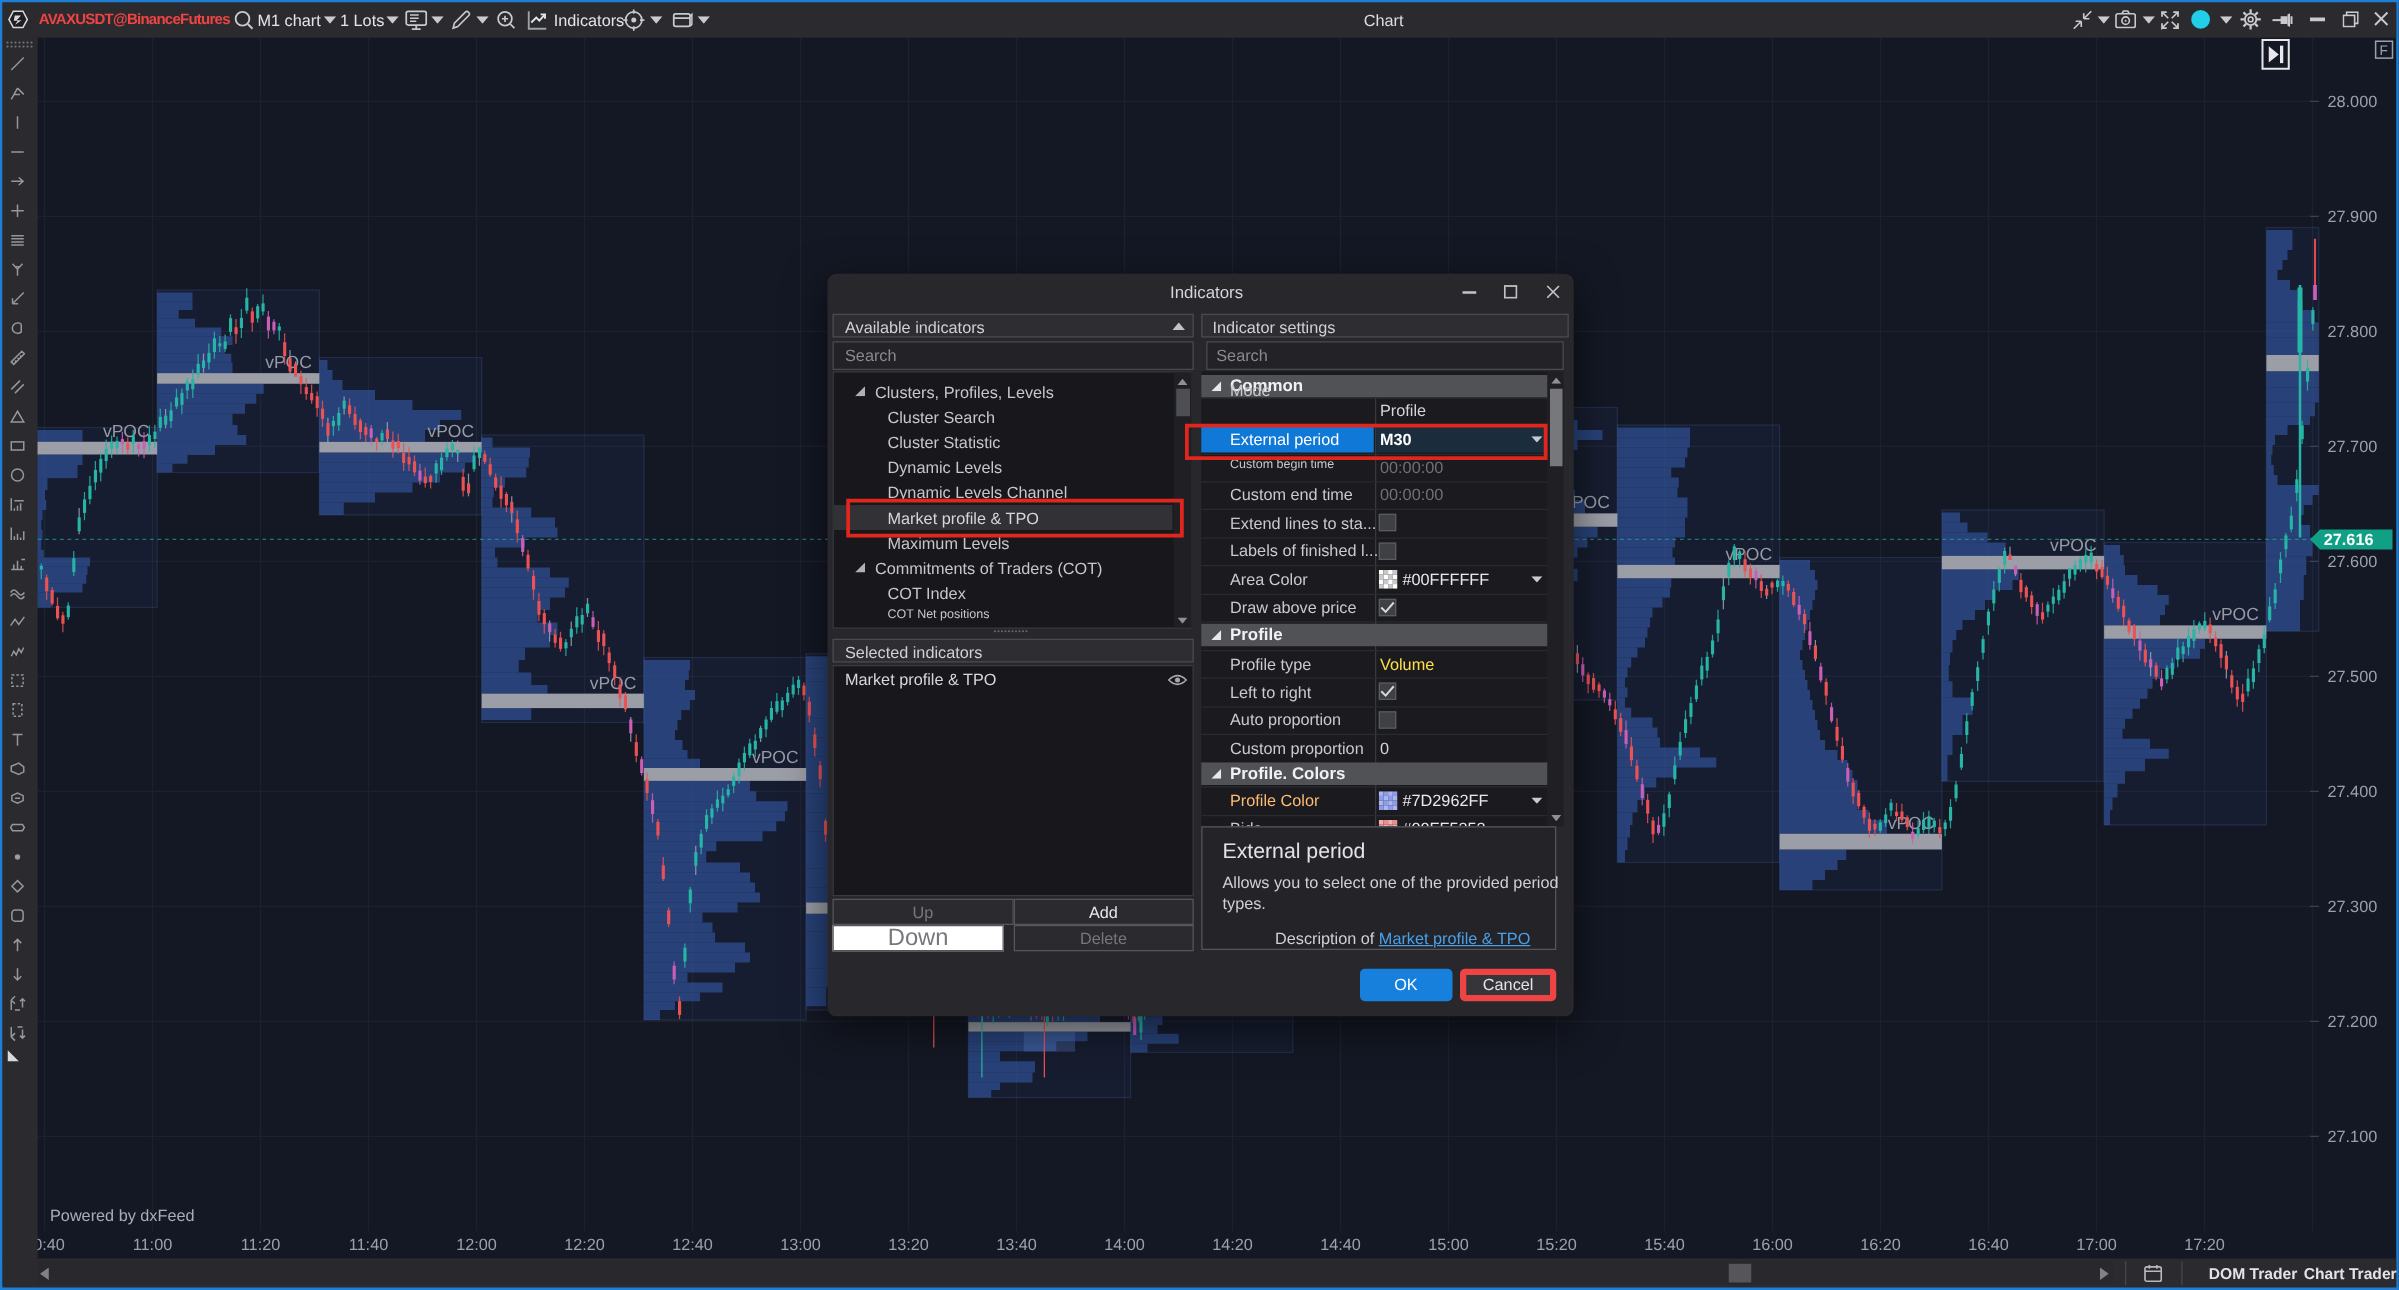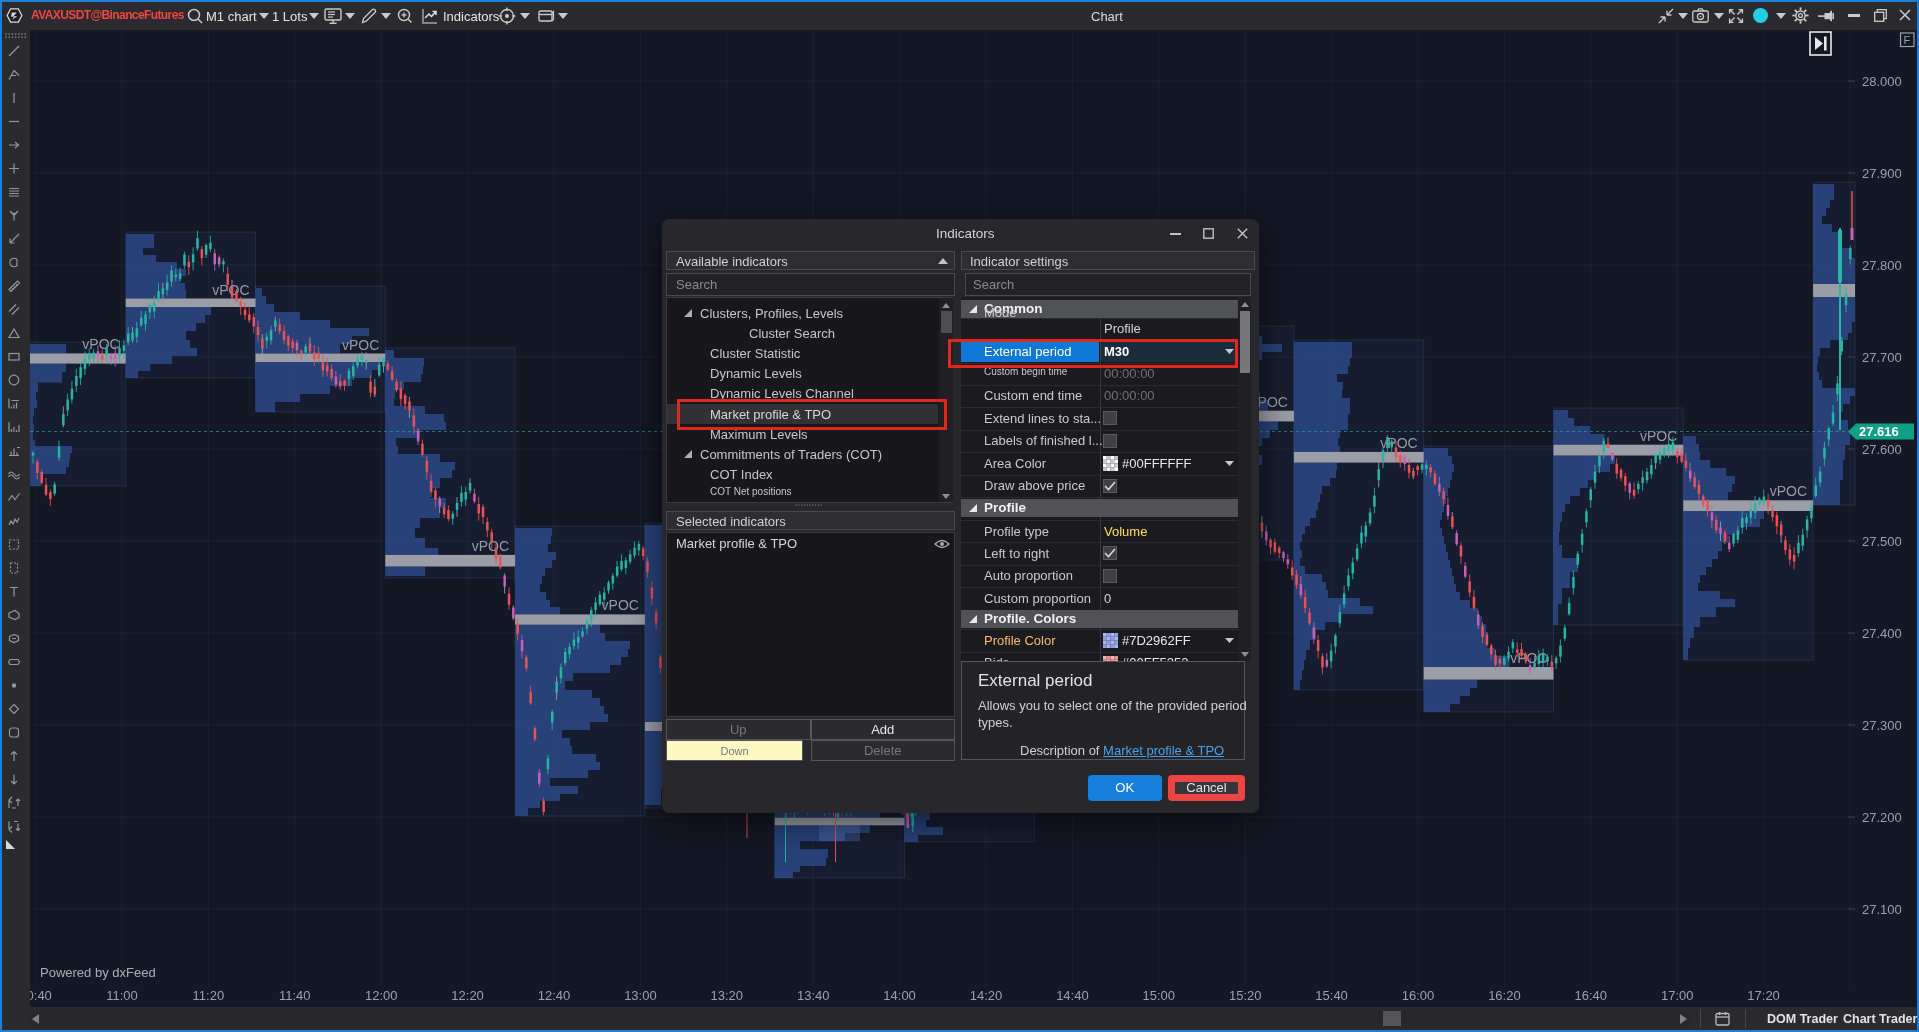--- a/index.html
+++ b/index.html
@@ -1611,21 +1611,21 @@
     <path d="M0 6 L10 6 L5 0 Z" fill="#c2c3c5"></path>
   </svg>
 <div class="abs" style="left:665.5px;top:273px;width:289.3px;height:23px;background:#232327;border:1px solid #4a4b50"></div>
 <div class="txt" style="left:676px;top:277px;font-size:13px;color:#8a8b8f;font-weight:normal;">Search</div>
 <div class="abs" style="left:665.5px;top:297px;width:287.5px;height:206px;background:#18181c;border:1px solid #3a3b3f"></div>
 <div class="abs" style="left:666.5px;top:404px;width:271.5px;height:20px;background:#313136"></div>
 <div class="txt" style="left:700px;top:305.5px;font-size:13px;color:#c6c7c9;font-weight:normal;">Clusters, Profiles, Levels</div>
 <svg class="tb" width="8" height="8" style="left:684px;top:309px">
     <path d="M8 0 L8 8 L0 8 Z" fill="#b0b1b5"></path>
   </svg>
-<div class="txt" style="left:710px;top:326.0px;font-size:13px;color:#c6c7c9;font-weight:normal;margin-left:39px;">Cluster Search</div>
+<div class="txt" style="left:710px;top:326.0px;font-size:13px;color:#c6c7c9;font-weight:normal;">Cluster Search</div>
 <div class="txt" style="left:710px;top:345.5px;font-size:13px;color:#c6c7c9;font-weight:normal;">Cluster Statistic</div>
 <div class="txt" style="left:710px;top:365.7px;font-size:13px;color:#c6c7c9;font-weight:normal;">Dynamic Levels</div>
 <div class="txt" style="left:710px;top:386.1px;font-size:13px;color:#c6c7c9;font-weight:normal;">Dynamic Levels Channel</div>
 <div class="txt" style="left:710px;top:406.5px;font-size:13px;color:#d6d7d9;font-weight:normal;">Market profile &amp; TPO</div>
 <div class="txt" style="left:710px;top:426.5px;font-size:13px;color:#c6c7c9;font-weight:normal;">Maximum Levels</div>
 <div class="txt" style="left:700px;top:446.5px;font-size:13px;color:#c6c7c9;font-weight:normal;">Commitments of Traders (COT)</div>
 <svg class="tb" width="8" height="8" style="left:684px;top:450px">
     <path d="M8 0 L8 8 L0 8 Z" fill="#b0b1b5"></path>
   </svg>
 <div class="txt" style="left:710px;top:466.5px;font-size:13px;color:#c6c7c9;font-weight:normal;">COT Index</div>
@@ -1653,21 +1653,21 @@
 <div class="abs" style="left:665.5px;top:511px;width:289.3px;height:19px;background:#2e2e32;border:1px solid #4a4b50"></div>
 <div class="txt" style="left:676px;top:514px;font-size:13px;color:#d0d1d3;font-weight:normal;">Selected indicators</div>
 <div class="abs" style="left:665.5px;top:532px;width:289.3px;height:185px;background:#18181c;border:1px solid #3a3b3f"></div>
 <div class="txt" style="left:676px;top:536px;font-size:13px;color:#d6d7d9;font-weight:normal;">Market profile &amp; TPO</div>
 <svg class="tb" width="16" height="12" style="left:934px;top:538px" viewBox="0 0 16 12">
     <path d="M1 6 Q8 -1 15 6 Q8 13 1 6 Z" stroke="#a8a9ad" stroke-width="1.2" fill="none"></path>
     <circle cx="8" cy="6" r="2" fill="#a8a9ad"></circle>
   </svg>
 <div class="abs" style="left:666px;top:719px;width:144.5px;height:21px;background:#2b2b2f;border:1px solid #55565c;color:#77787c;font-size:13px;display:flex;align-items:center;justify-content:center">Up</div>
 <div class="abs" style="left:810.5px;top:719px;width:144.5px;height:21px;background:#2b2b2f;border:1px solid #55565c;color:#e8e8ea;font-size:13px;display:flex;align-items:center;justify-content:center">Add</div>
-<div class="abs" style="left:666px;top:740px;width:137px;height:21px;background:#fef9c3;border:1px solid #55565c;color:#77787c;font-size:11px;display:flex;align-items:center;justify-content:center">Down</div>
+<div class="abs" style="left:666px;top:740px;width:137px;height:21px;background:#ffffff;border:1px solid #55565c;color:#77787c;font-size:19px;display:flex;align-items:center;justify-content:center">Down</div>
 <div class="abs" style="left:810.5px;top:740px;width:144.5px;height:21px;background:#2b2b2f;border:1px solid #55565c;color:#77787c;font-size:13px;display:flex;align-items:center;justify-content:center">Delete</div>
 <div class="abs" style="left:960.6px;top:251px;width:294.2px;height:19px;background:#2e2e32;border:1px solid #4a4b50"></div>
 <div class="txt" style="left:970px;top:254px;font-size:13px;color:#d0d1d3;font-weight:normal;">Indicator settings</div>
 <div class="abs" style="left:964.7px;top:273px;width:286.2px;height:23px;background:#232327;border:1px solid #4a4b50"></div>
 <div class="txt" style="left:973px;top:277px;font-size:13px;color:#8a8b8f;font-weight:normal;">Search</div>
 <div class="abs" style="left:960.6px;top:297px;width:277.4px;height:364px;background:#1b1b1f"></div>
 <div class="abs" style="left:1099.5px;top:318px;width:1px;height:343px;background:#38393d"></div>
 <div class="abs" style="left:960.6px;top:299.6px;width:277.4px;height:18.1px;background:#515256"></div>
 <svg class="tb" width="8" height="8" style="left:969px;top:304.65000000000003px">
     <path d="M8 0 L8 8 L0 8 Z" fill="#e8e8ea"></path>
@@ -1805,15 +1805,15 @@
 <svg class="tb" width="8" height="5" style="left:1240.5px;top:652px">
     <path d="M0 0 L8 0 L4 5 Z" fill="#909094"></path>
   </svg>
 <div class="abs" style="left:1239.5px;top:311px;width:10px;height:62px;background:#77787c"></div>
 <div class="abs" style="left:961px;top:661px;width:284px;height:99px;background:#242428;border:1px solid #55565c"></div>
 <div class="txt" style="left:978px;top:671px;font-size:17px;color:#e2e3e5;font-weight:normal;">External period</div>
 <div class="txt" style="left:978px;top:698px;font-size:13px;color:#cfd0d2;font-weight:normal;">Allows you to select one of the provided period</div>
 <div class="txt" style="left:978px;top:715px;font-size:13px;color:#cfd0d2;font-weight:normal;">types.</div>
 <div class="txt" style="left:1020px;top:743px;font-size:13px;color:#d0d1d3">Description of <span style="color:#4aa0e8;text-decoration:underline">Market profile &amp; TPO</span></div>
 <div class="abs" style="left:1088px;top:774.5px;width:73.5px;height:26px;background:#1780dc;border-radius:4px;color:#ffffff;font-size:13px;display:flex;align-items:center;justify-content:center">OK</div>
-<div class="abs" style="left:1168px;top:774.5px;width:77px;height:26px;background:#36363a;border:7px solid #ef4444;border-radius:4px;color:#e4e4e6;font-size:13px;display:flex;align-items:center;justify-content:center">Cancel</div>
+<div class="abs" style="left:1168px;top:774.5px;width:77px;height:26px;background:#36363a;border:5px solid #ef4444;border-radius:4px;color:#e4e4e6;font-size:13px;display:flex;align-items:center;justify-content:center">Cancel</div>
 <div class="abs" style="left:677px;top:399px;width:270px;height:31px;border:3px solid #e1261d"></div>
 <div class="abs" style="left:948px;top:339px;width:290px;height:29px;border:3px solid #e1261d"></div>
 
 </body></html>

